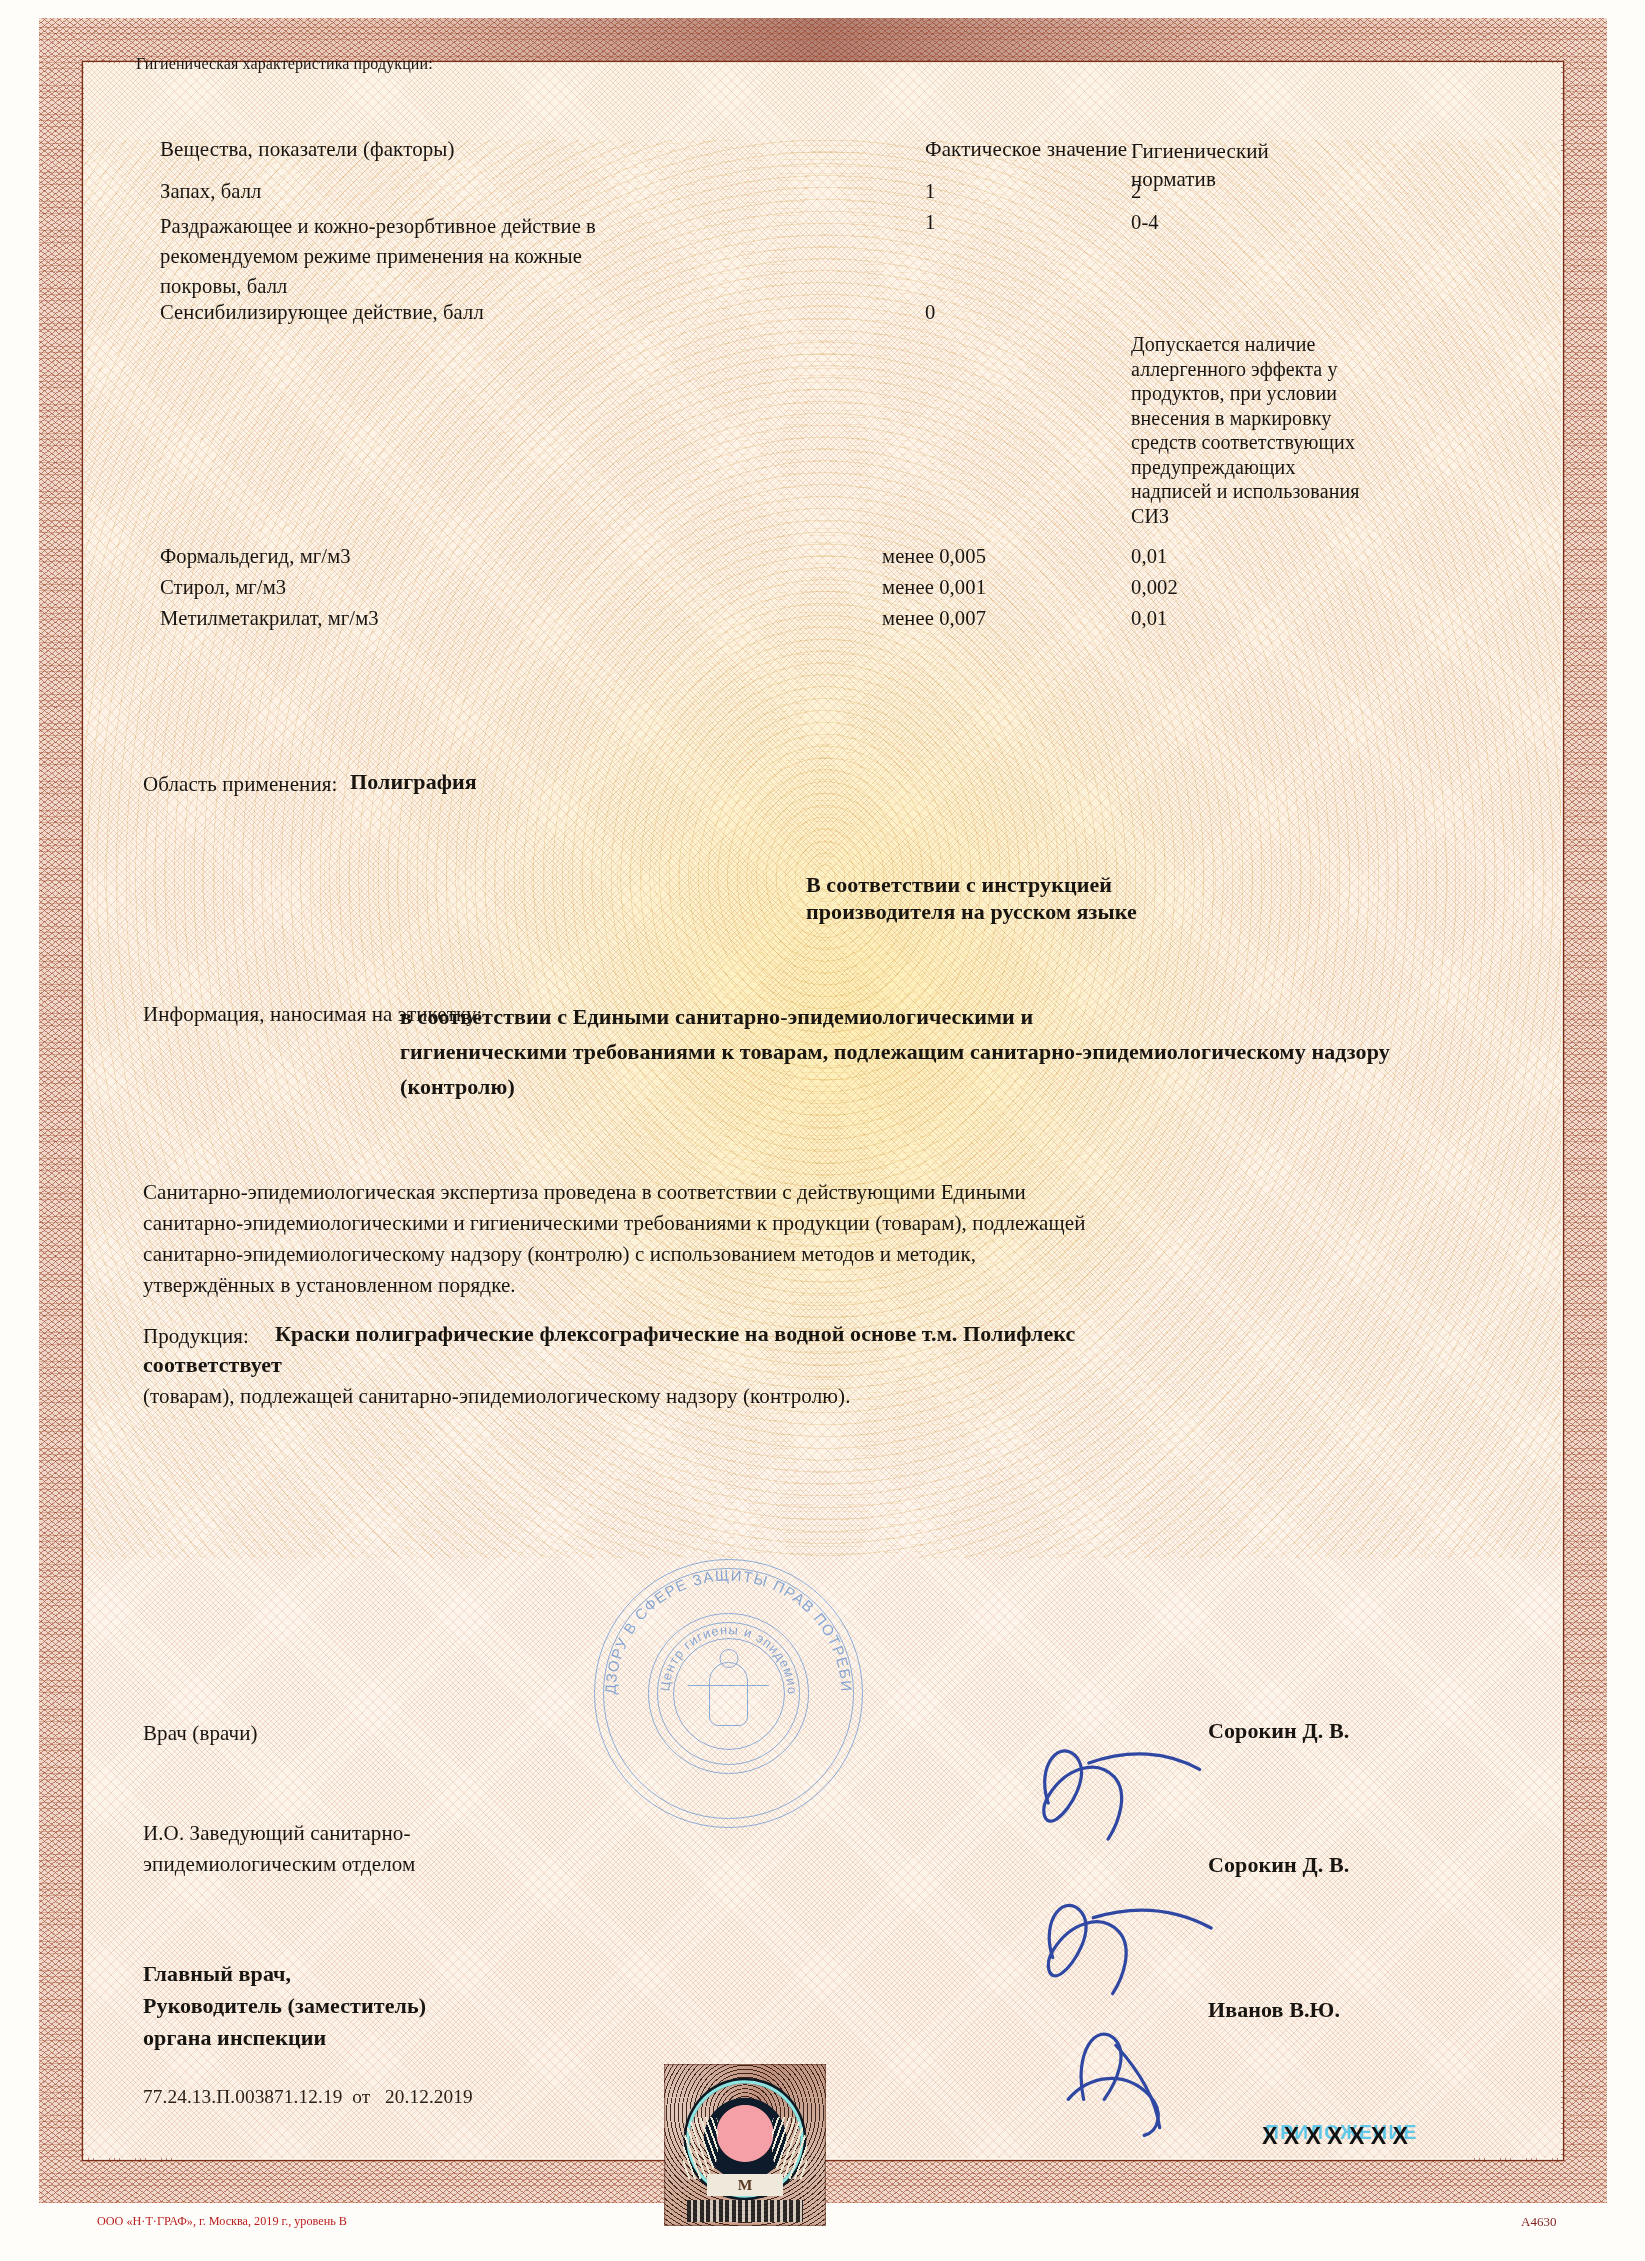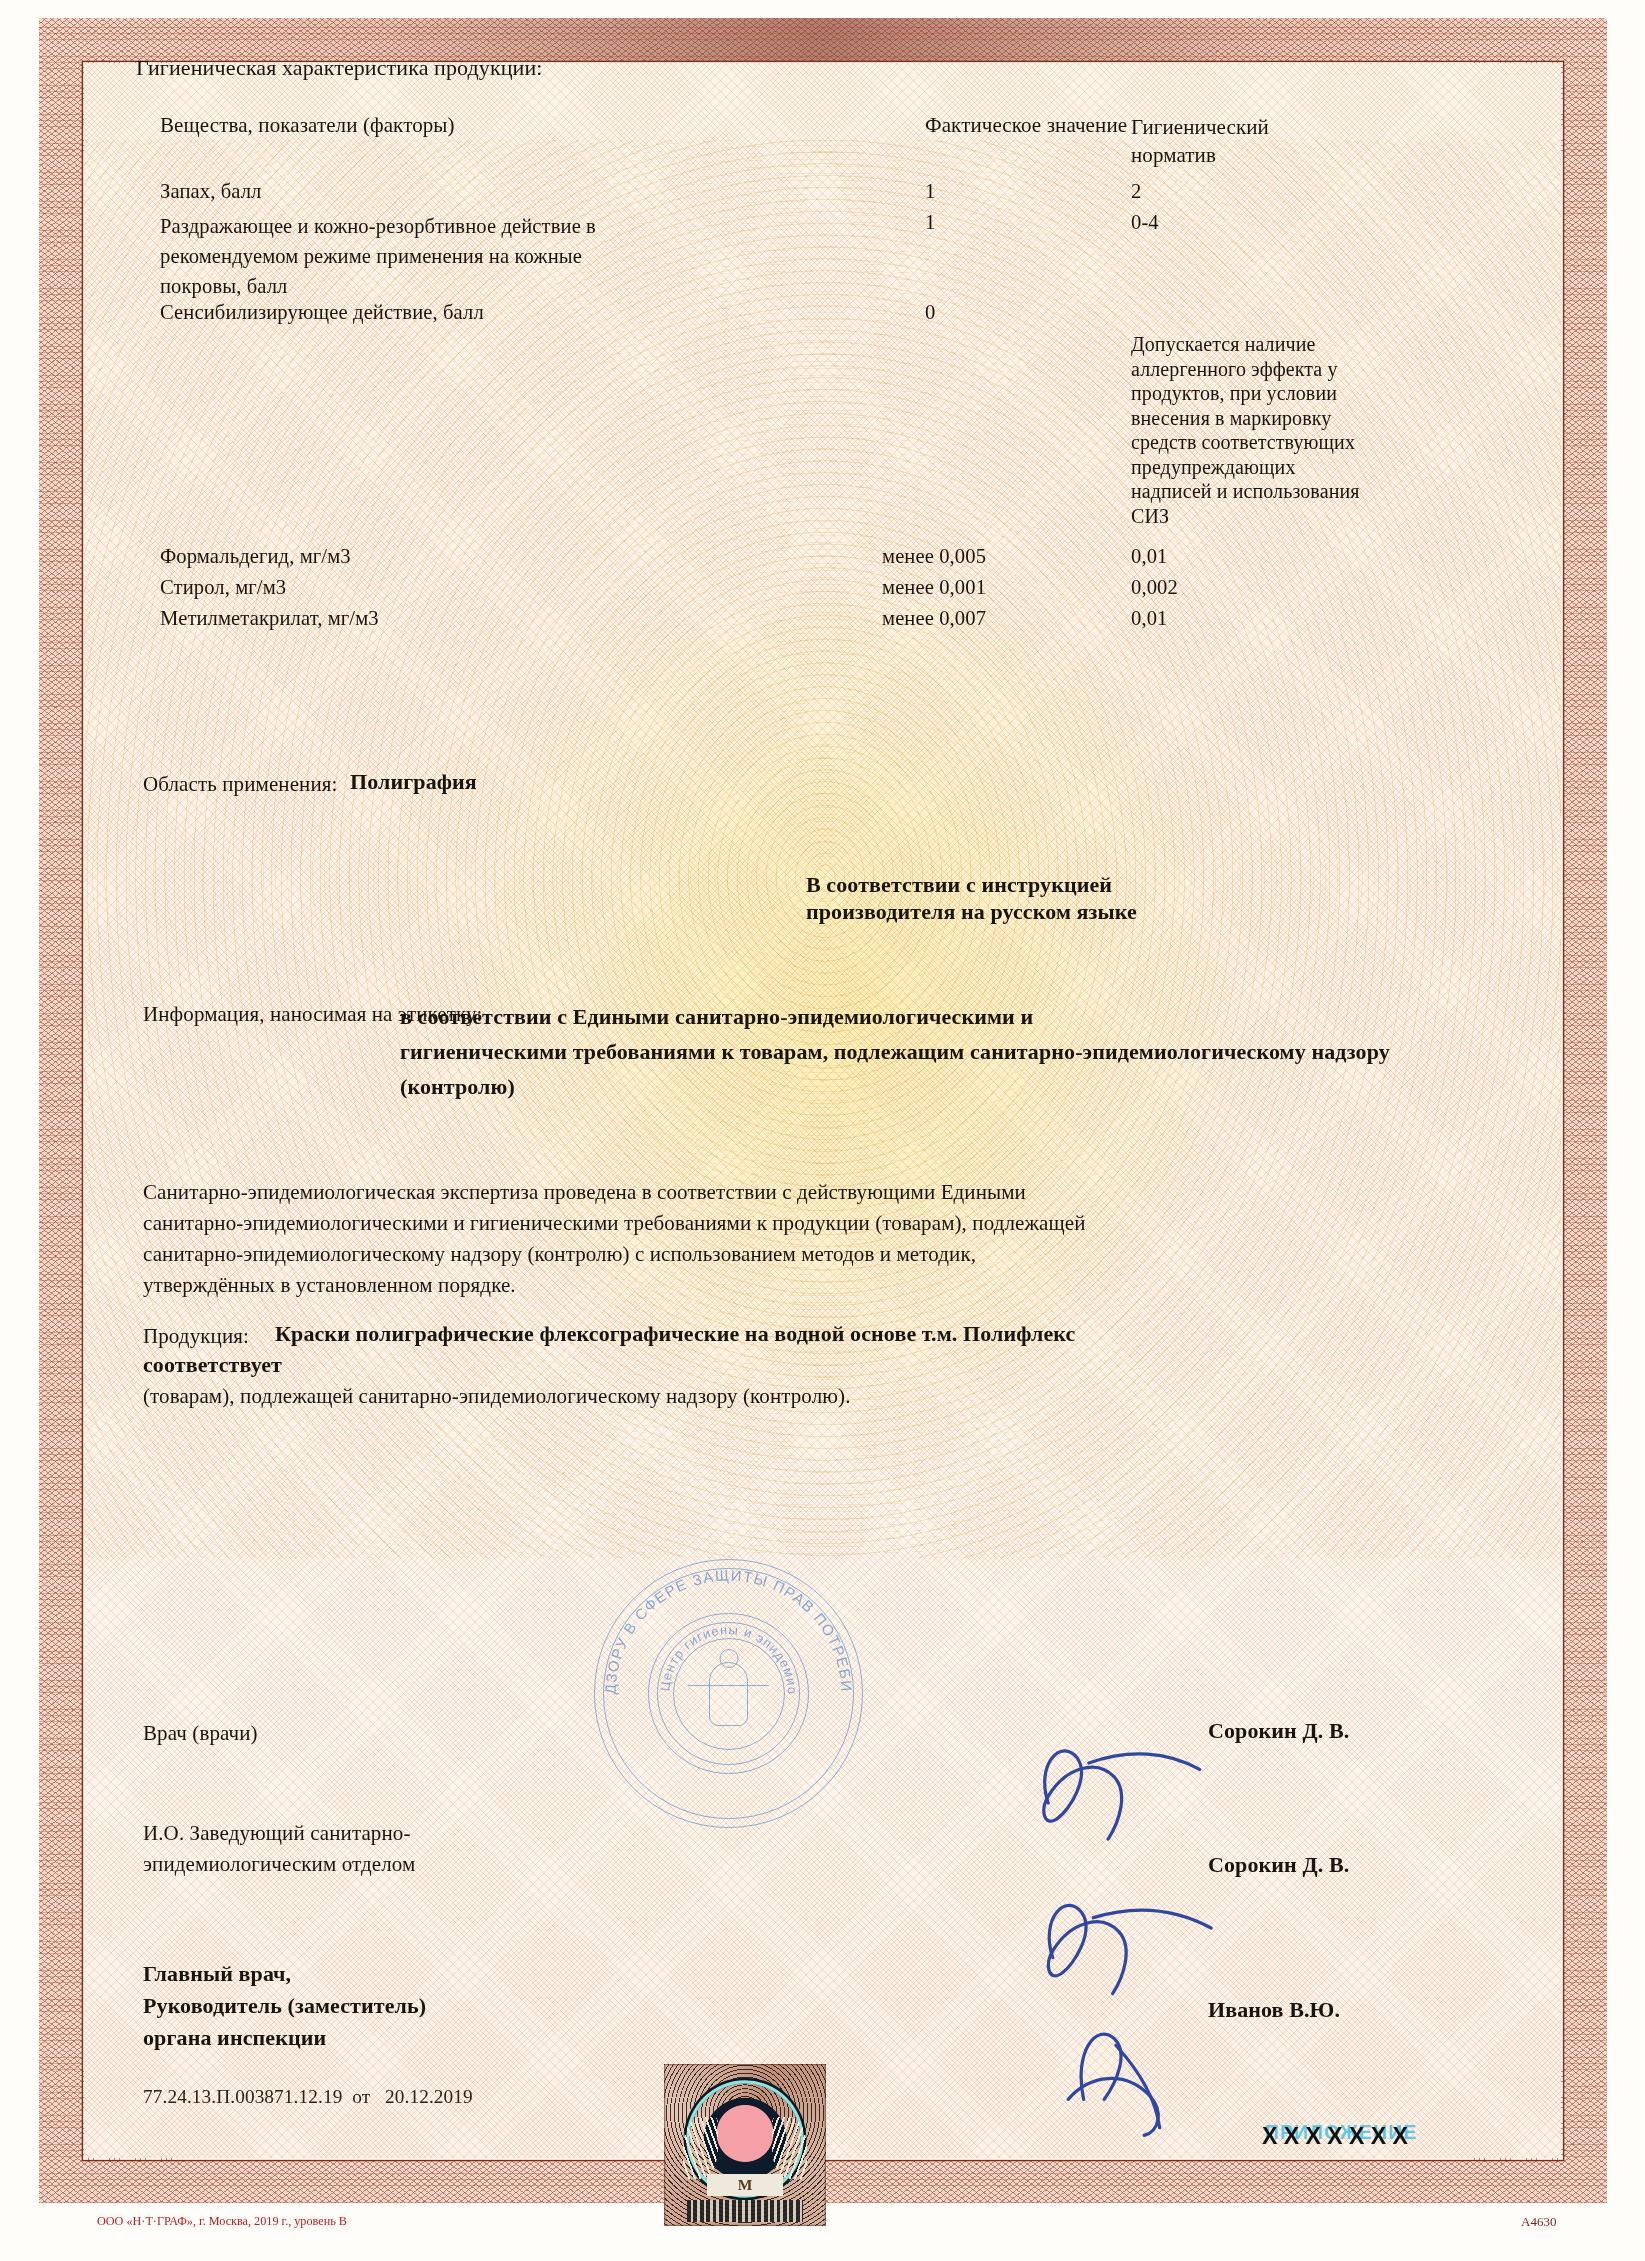--- a/index.html
+++ b/index.html
@@ -60,26 +60,26 @@
     mix-blend-mode:multiply;
   }
 
   .content{position:absolute;left:84px;top:63px;width:1477px;height:2095px;}
 
   
   .t{position:absolute;color:#181410;white-space:pre;letter-spacing:0.1px;}
   .cond{font-stretch:condensed;transform-origin:0 50%;}
 
   
-  .tbl-title{left:52px;top:-7.7px;font-size:22px;}
+  .tbl-title{left:52px;top:-7.7px;font-size:16px;}
   .col-a{left:76px;}
   .col-b{left:841px;}
   .col-c{left:1047px;}
 
-  .hdr{font-size:21px;}
+  .hdr{font-size:21px;margin-top:24px;}
   .row{font-size:20.6px;}
   .small-note{font-size:20px;line-height:24.5px;white-space:pre-line;width:258px;}
 
   .wrapline{white-space:pre-line;}
 
   .sec{font-size:21px;}
   .sec-b{font-size:22px;font-weight:700;}
 
   .para{font-size:21px;line-height:31px;white-space:pre-line;}
 

